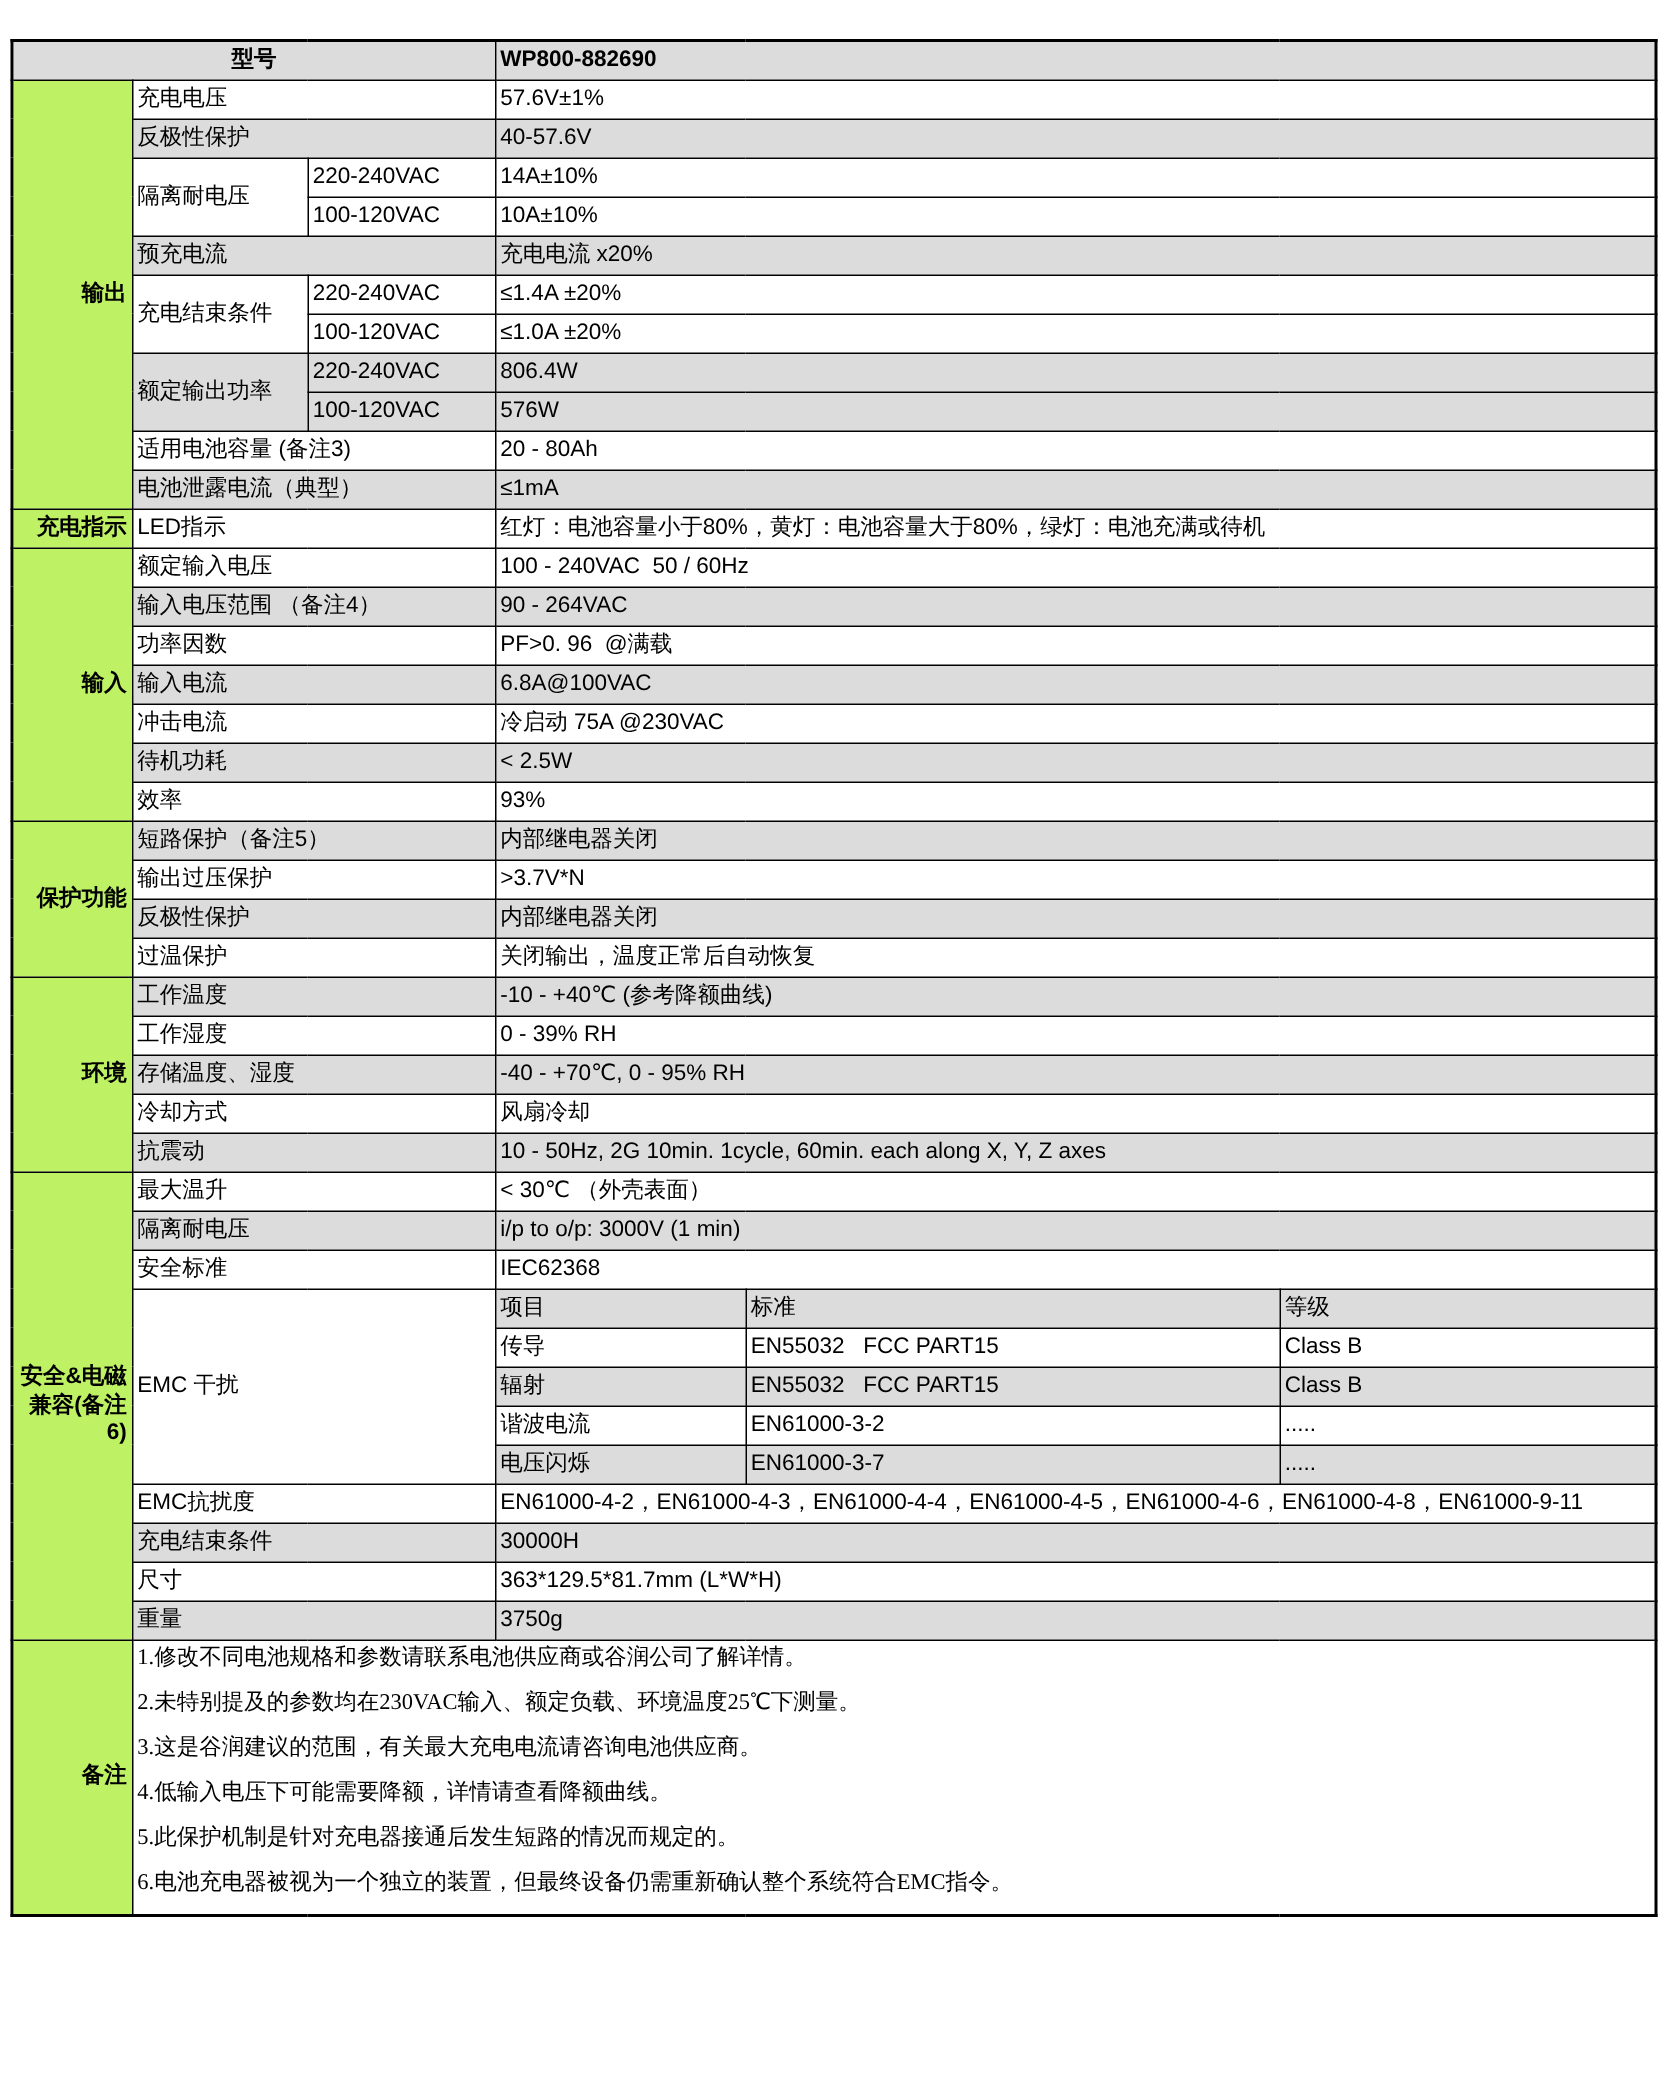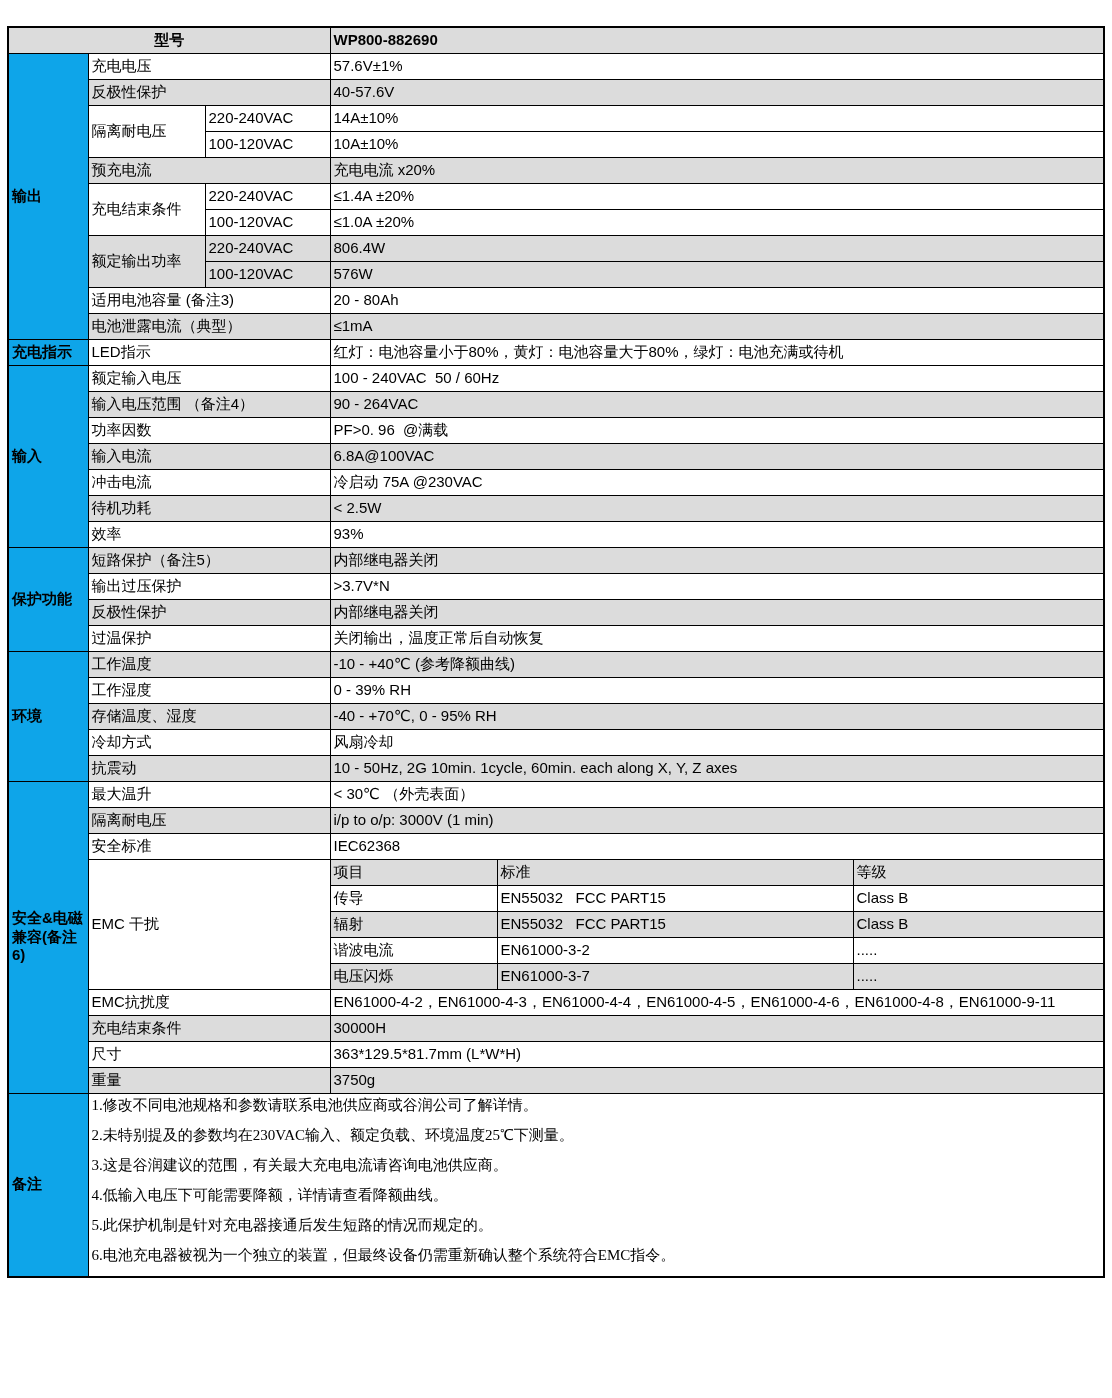--- a/index.html
+++ b/index.html
@@ -17,21 +17,21 @@
     font-size:15px;line-height:1.25;
     padding:1px 3px 1px 3px;
     vertical-align:middle;
     white-space:pre-wrap;
     overflow:hidden;
     word-break:break-word;
   }
   table.spec tr{height:26px;}
   tr.r-tall{height:44px;margin-top:20px;}
   tr.r-notes{height:236px;}
-  td.cat{font-weight:bold;text-align:left;padding:1px 2px;background:#0ea5e9;}
+  td.cat{font-weight:bold;text-align:right;padding:1px 2px;background:#bef264;}
   td.sh{background:#dcdcdc;}
   tr.hrow td{font-weight:bold;background:#dcdcdc;}
   tr.hrow td.h-label{text-align:center;}
   td.tsec{border-top:2px solid #000;}
   td.notes-cell{vertical-align:top;padding:8px 10px 4px 6px;font-family:Liberation Serif, serif;}
   .note-line{line-height:20px;margin:0 0 10px 0;}
 </style>
 </head>
 <body>
 

